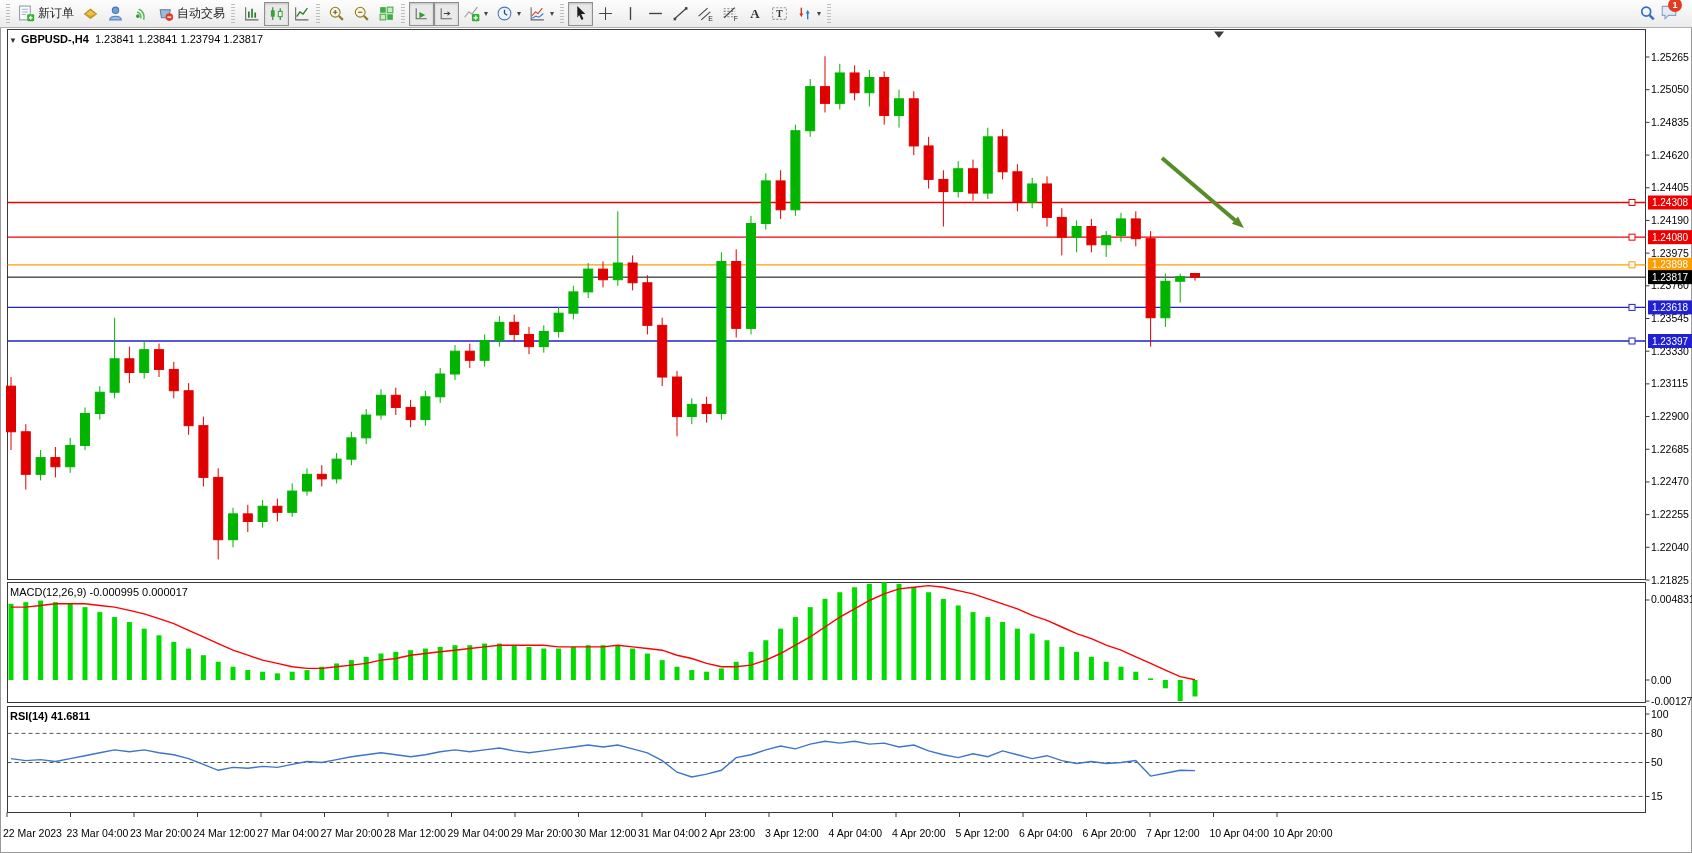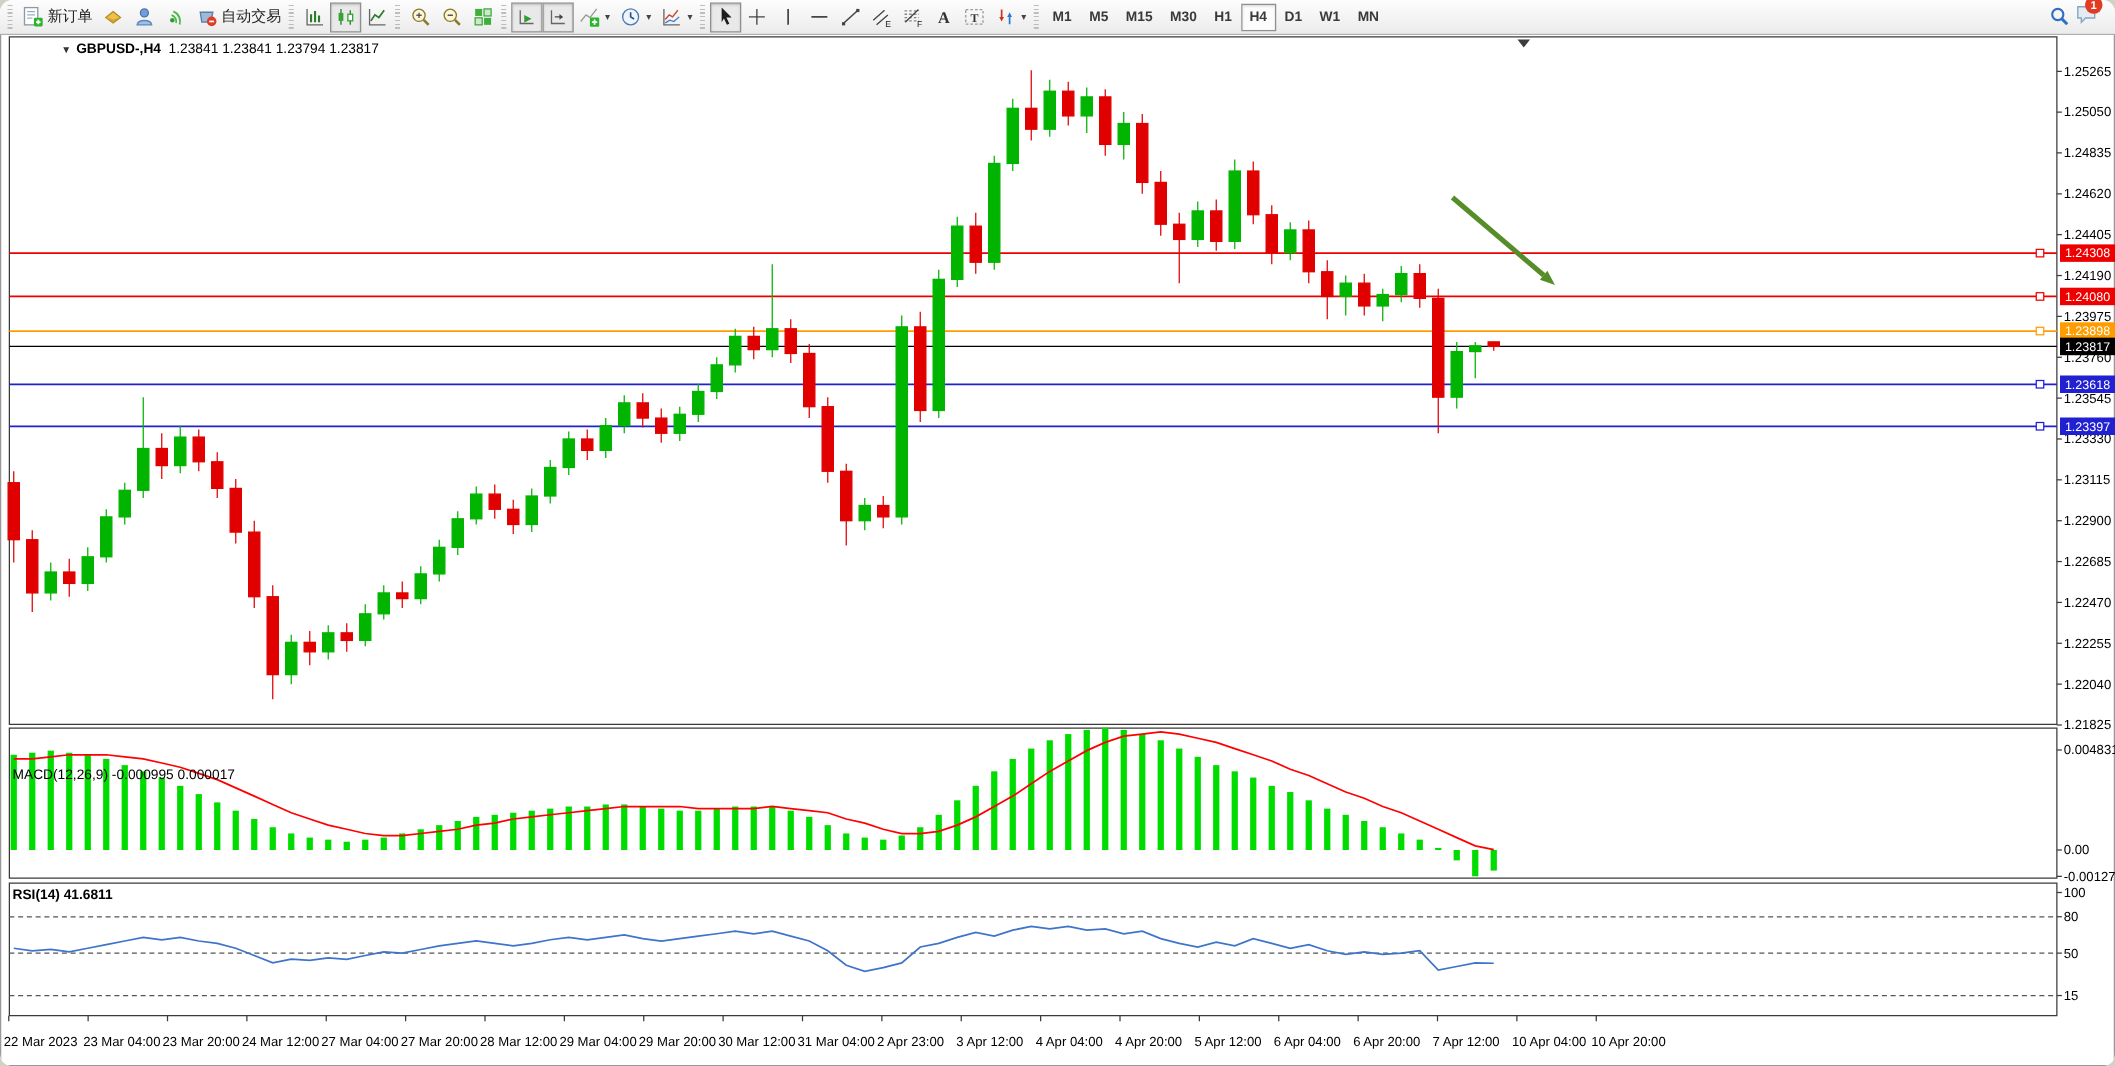--- a/index.html
+++ b/index.html
@@ -1,18 +1,18 @@
 <!DOCTYPE html>
 <html><head>
 <meta charset="utf-8">
 <style>
   html,body{margin:0;padding:0;background:#d4d0c8;}
   *{box-sizing:border-box;}
   #app{position:relative;width:1692px;height:853px;background:#fff;overflow:hidden;
-       font-family:"Liberation Sans",sans-serif;border-radius:10px;}
+       font-family:"Liberation Sans",sans-serif;}
   
   .toolbar{position:absolute;left:0;top:0;width:1692px;height:28px;
     background:linear-gradient(#fdfdfd,#ebebeb);border-bottom:1px solid #b0b0b0;
     display:flex;align-items:center;padding:0 4px;}
   .grip{width:4px;height:20px;margin:0 4px 0 2px;
     background:repeating-linear-gradient(to bottom,#bdbdbd 0 1px,transparent 1px 3px);}
   .tb{height:24px;min-width:24px;border:1px solid transparent;background:transparent;
     display:flex;align-items:center;justify-content:center;gap:3px;padding:0 3px;
     font:12px "Liberation Sans",sans-serif;color:#222;cursor:default;}
   .tb svg{width:17px;height:17px;display:block;}
@@ -23,21 +23,21 @@
   .tf.active{border:1px solid #8f8f8f;background:#fcfcfc;box-shadow:inset 0 1px 2px rgba(0,0,0,.15);}
   .toolbar-right{margin-left:auto;display:flex;align-items:center;}
   .badge{position:absolute;right:-4px;top:-5px;min-width:14px;height:14px;border-radius:8px;
     background:#e23b24;color:#fff;font:bold 9px/14px "Liberation Sans",sans-serif;
     text-align:center;padding:0 2px;}
   .bubble-wrap{position:relative;margin-right:10px;}
   
   #chart-window{position:absolute;left:0;top:28px;width:1692px;height:825px;background:#fff;
     border-left:1px solid #999;border-right:1px solid #999;border-bottom:1px solid #999;}
   #chart-svg{position:absolute;left:0;top:0;}
-  .chart-title{position:absolute;left:8px;top:5px;font:11px "Liberation Sans",sans-serif;color:#000;padding-left:40px;}
+  .chart-title{position:absolute;left:8px;top:5px;font:11px "Liberation Sans",sans-serif;color:#000;}
   .chart-title .sym{font-weight:bold;}
   .chart-title .tri{font-size:8px;color:#333;margin-right:4px;}
   .ind-label{position:absolute;left:9px;font:11px "Liberation Sans",sans-serif;color:#000;}
 </style>
 </head>
 <body>
 
 <div id="app">
 
   <div class="toolbar">
@@ -224,31 +224,20 @@
       <svg viewBox="0 0 16 16">
           <path d="M5 2.5v6" stroke="#d03324" stroke-width="1.3"></path>
           <path d="M3.2 8L5 11.5 6.8 8z" fill="#d03324"></path>
           <path d="M11 13.5v-6" stroke="#2a7ad0" stroke-width="1.3"></path>
           <path d="M9.2 8L11 4.5 12.8 8z" fill="#2a7ad0"></path>
         </svg>
       <span class="dd">▾</span>
     </button>
 
     <div class="grip"></div>
-    <div id="tf-group" style="display:flex;align-items:center;">
-        <button class="tf">M1</button>
-        <button class="tf">M5</button>
-        <button class="tf">M15</button>
-        <button class="tf">M30</button>
-        <button class="tf">H1</button>
-        <button class="tf active">H4</button>
-        <button class="tf">D1</button>
-        <button class="tf">W1</button>
-        <button class="tf">MN</button>
-      </div>
 
     <div class="toolbar-right">
       <button class="tb">
         <svg viewBox="0 0 16 16">
             <circle cx="6.8" cy="6.2" r="4.2" fill="none" stroke="#2f6fbf" stroke-width="1.6"></circle>
             <path d="M9.9 9.5l4 4" stroke="#2f6fbf" stroke-width="2.2"></path>
           </svg>
       </button>
       <div class="bubble-wrap">
         <svg viewBox="0 0 16 16" width="18" height="18">
@@ -625,16 +614,16 @@
         <line x1="1149" y1="812.5" x2="1149" y2="817" stroke="#3a3a3a"></line>
         <text x="1145" y="837" font-size="10.5" fill="#000" font-family="Liberation Sans, sans-serif" dn="time-tick-label">7 Apr 12:00</text>
         <line x1="1212.5" y1="812.5" x2="1212.5" y2="817" stroke="#3a3a3a"></line>
         <text x="1208.5" y="837" font-size="10.5" fill="#000" font-family="Liberation Sans, sans-serif" dn="time-tick-label">10 Apr 04:00</text>
         <line x1="1276" y1="812.5" x2="1276" y2="817" stroke="#3a3a3a"></line>
         <text x="1272" y="837" font-size="10.5" fill="#000" font-family="Liberation Sans, sans-serif" dn="time-tick-label">10 Apr 20:00</text>
       </svg>
     <div class="chart-title">
       <span class="tri">▼</span><span class="sym">GBPUSD-,H4</span>&nbsp;&nbsp;<span>1.23841 1.23841 1.23794 1.23817</span>
     </div>
-    <div class="ind-label" style="top:586px;text-align:center;">MACD(12,26,9) -0.000995 0.000017</div>
+    <div class="ind-label" style="top:558px;text-align:center;">MACD(12,26,9) -0.000995 0.000017</div>
     <div class="ind-label" style="top:682px;font-weight:bold;">RSI(14) 41.6811</div>
   </div>
 </div>
 
 </body></html>

